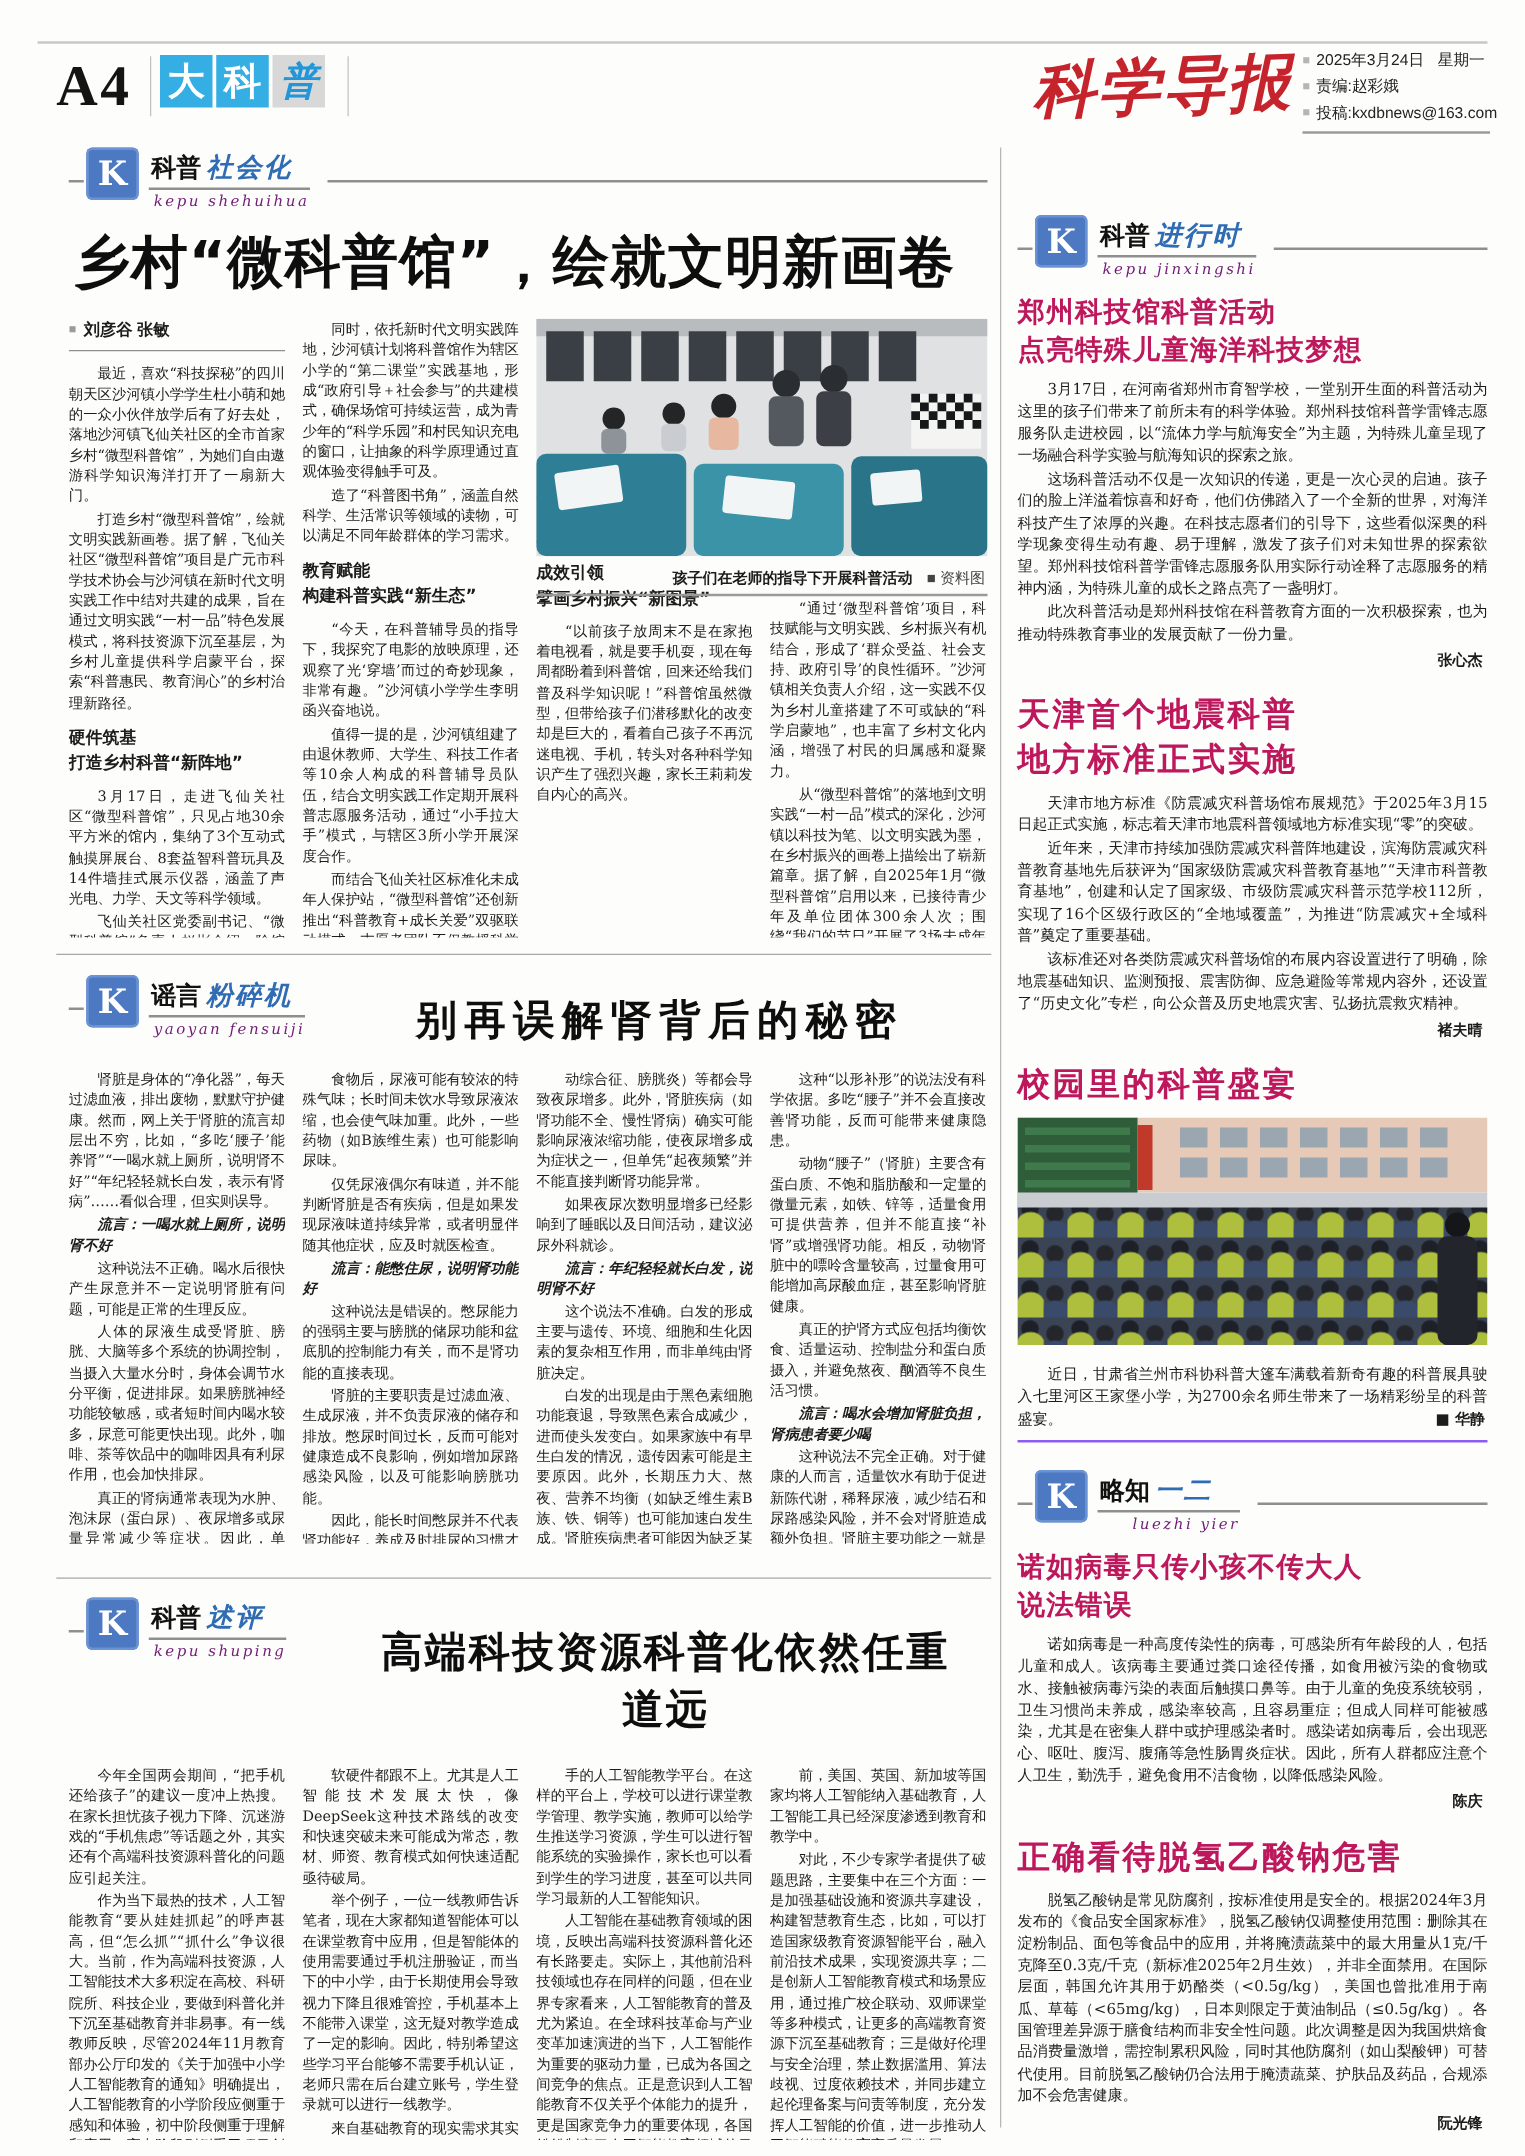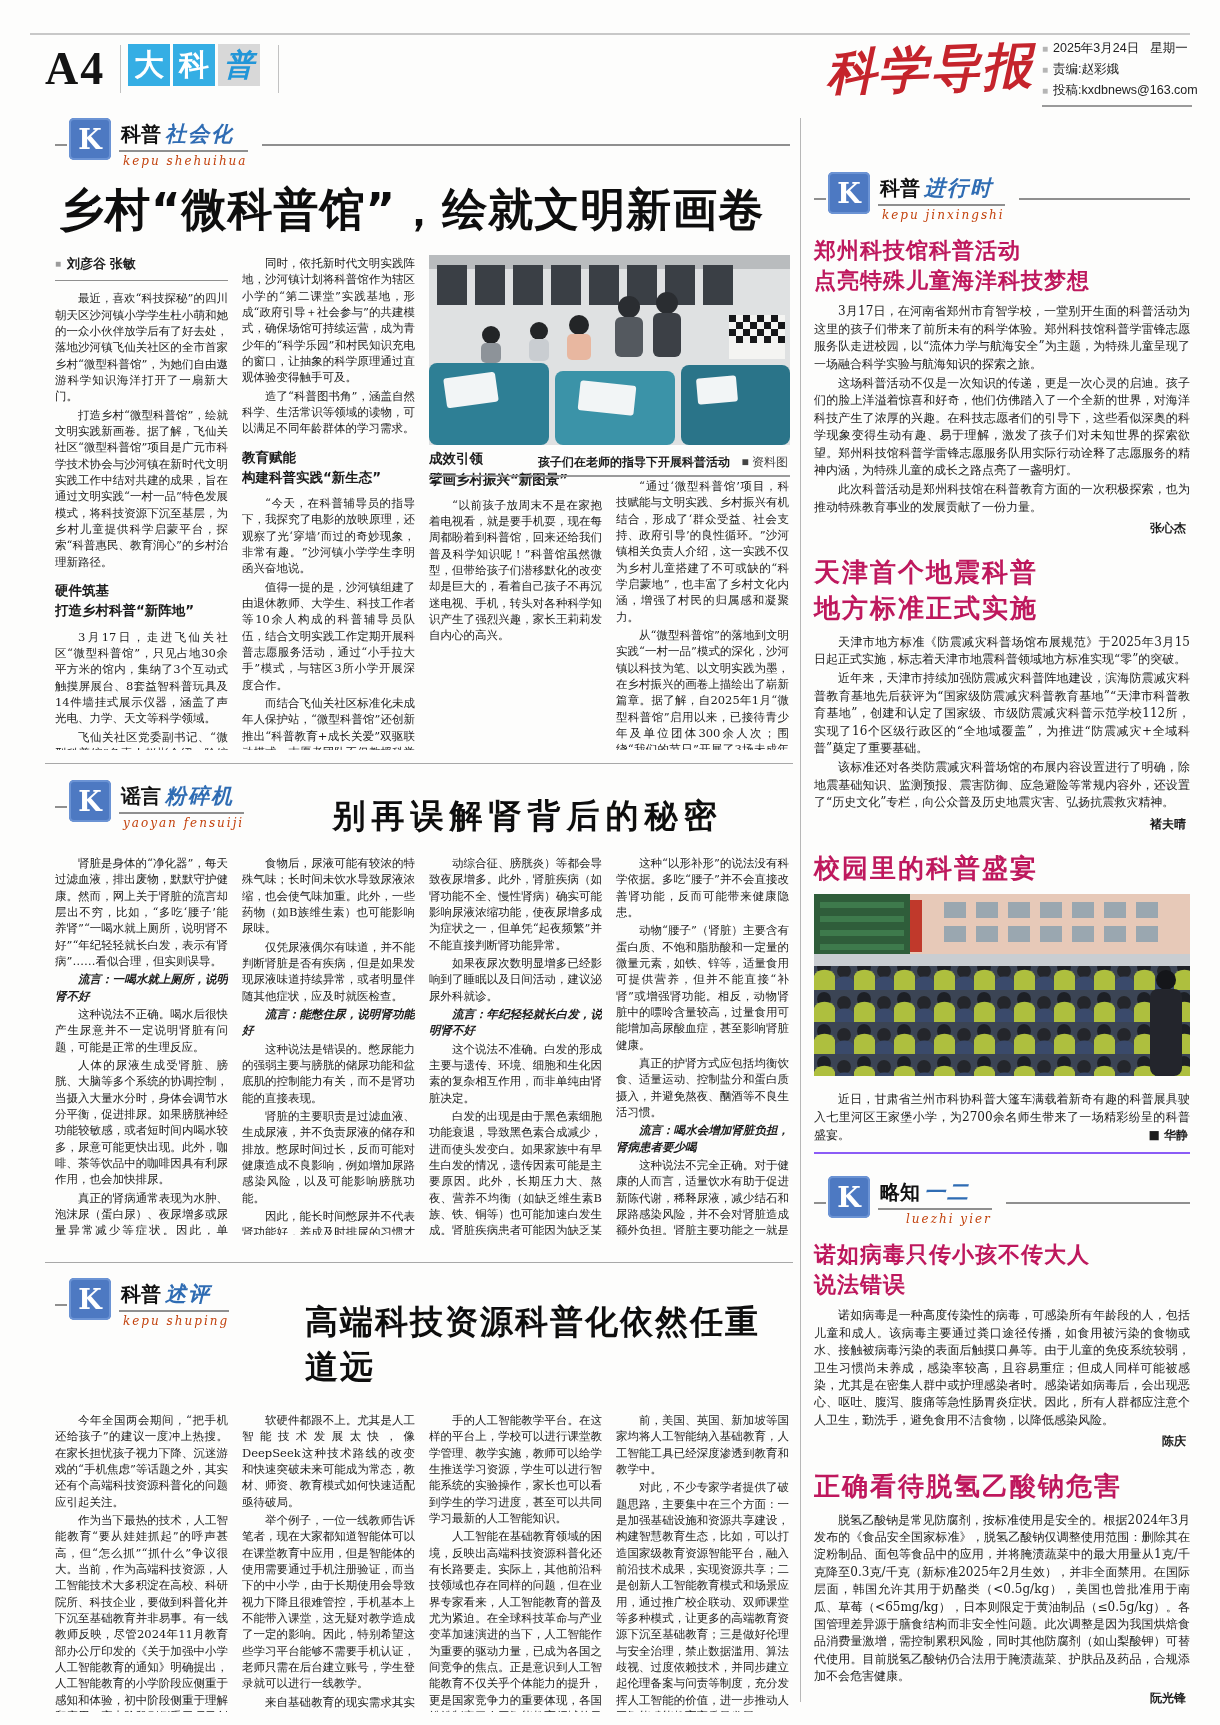--- a/index.html
+++ b/index.html
@@ -30,21 +30,21 @@
   .badge{display:flex;align-items:flex-start;gap:0;}
   .badge .lead{height:2px;background:#8f8f8f;width:12px;margin-top:26px;}
   .badge .k{width:42px;height:42px;border-radius:5px;background:#4d79c2;color:#fff;margin-left:2px;
             display:flex;align-items:center;justify-content:center;font-family:"DejaVu Serif",serif;
             font-weight:bold;font-size:27px;box-shadow:inset 0 0 0 2px #6b93d4;}
   .badge .txt{margin-left:8px;}
   .badge .row1{display:flex;align-items:baseline;border-bottom:2px solid #8f8f8f;padding:2px 10px 2px 2px;}
   .badge .black{font-family:"DejaVu Serif",serif;font-weight:900;font-size:20px;color:#111;}
   .badge .bluec{font-family:"DejaVu Serif",serif;font-weight:bold;font-style:italic;font-size:21px;
                 color:#2f6cb3;margin-left:4px;letter-spacing:2px;}
-  .badge .py{font-family:"DejaVu Serif",serif;font-style:italic;font-size:12px;color:#c2410c;
+  .badge .py{font-family:"DejaVu Serif",serif;font-style:italic;font-size:12px;color:#701a75;
              letter-spacing:2px;padding:2px 0 0 4px;}
   .badge .tail{height:2px;background:#8f8f8f;flex:1;margin-top:26px;margin-left:14px;}
   
   .cols{display:flex;gap:14px;}
   .col{width:173px;overflow:hidden;font-size:11.5px;line-height:1.42;text-align:justify;}
   .blk{margin:0 0 2px 0;text-indent:2em;}
   .blk.sub{text-indent:0;font-family:"DejaVu Sans","Liberation Sans",sans-serif;font-weight:bold;
            font-size:13.5px;line-height:1.5;white-space:pre-line;margin:10px 0 8px;}
   .blk.rumor{font-weight:bold;font-style:italic;}
   .blk.sig{text-indent:0;text-align:right;font-weight:bold;padding-right:4px;margin-top:4px;}
@@ -272,21 +272,21 @@
       <span class="lead"></span>
       <span class="k">K</span>
       <span class="txt">
         <span class="row1">
           <span class="black">科普</span>
           <span class="bluec">述评</span>
         </span>
         <span class="py" style="display:block;">kepu shuping</span>
       </span>
     </div>
-    <h2 class="h-sans" style="flex:1;text-align:left;margin:22px 30px 0 0;">高端科技资源科普化依然任重道远</h2>
+    <h2 class="h-sans" style="flex:1;text-align:center;margin:22px 30px 0 0;">高端科技资源科普化依然任重道远</h2>
   </div>
   <div class="cols" style="margin-top:22px;">
     <div class="col" style="height:300px;">
         <p class="blk p">今年全国两会期间，“把手机还给孩子”的建议一度冲上热搜。在家长担忧孩子视力下降、沉迷游戏的“手机焦虑”等话题之外，其实还有个高端科技资源科普化的问题应引起关注。</p>
         <p class="blk p">作为当下最热的技术，人工智能教育“要从娃娃抓起”的呼声甚高，但“怎么抓”“抓什么”争议很大。当前，作为高端科技资源，人工智能技术大多积淀在高校、科研院所、科技企业，要做到科普化并下沉至基础教育并非易事。有一线教师反映，尽管2024年11月教育部办公厅印发的《关于加强中小学人工智能教育的通知》明确提出，人工智能教育的小学阶段应侧重于感知和体验，初中阶段侧重于理解和应用，高中阶段则侧重于项目创作和前沿应用，但教学资源非常有限，很多学校的</p>
       </div>
     <div class="col" style="height:300px;">
         <p class="blk p">软硬件都跟不上。尤其是人工智能技术发展太快，像DeepSeek这种技术路线的改变和快速突破未来可能成为常态，教材、师资、教育模式如何快速适配亟待破局。</p>
         <p class="blk p">举个例子，一位一线教师告诉笔者，现在大家都知道智能体可以在课堂教育中应用，但是智能体的使用需要通过手机注册验证，而当下的中小学，由于长期使用会导致视力下降且很难管控，手机基本上不能带入课堂，这无疑对教学造成了一定的影响。因此，特别希望这些学习平台能够不需要手机认证，老师只需在后台建立账号，学生登录就可以进行一线教学。</p>
         <p class="blk p">来自基础教育的现实需求其实也给人工智能企业提供了思路，业内亟待开发多元化、易部署、更新快、好上</p>

